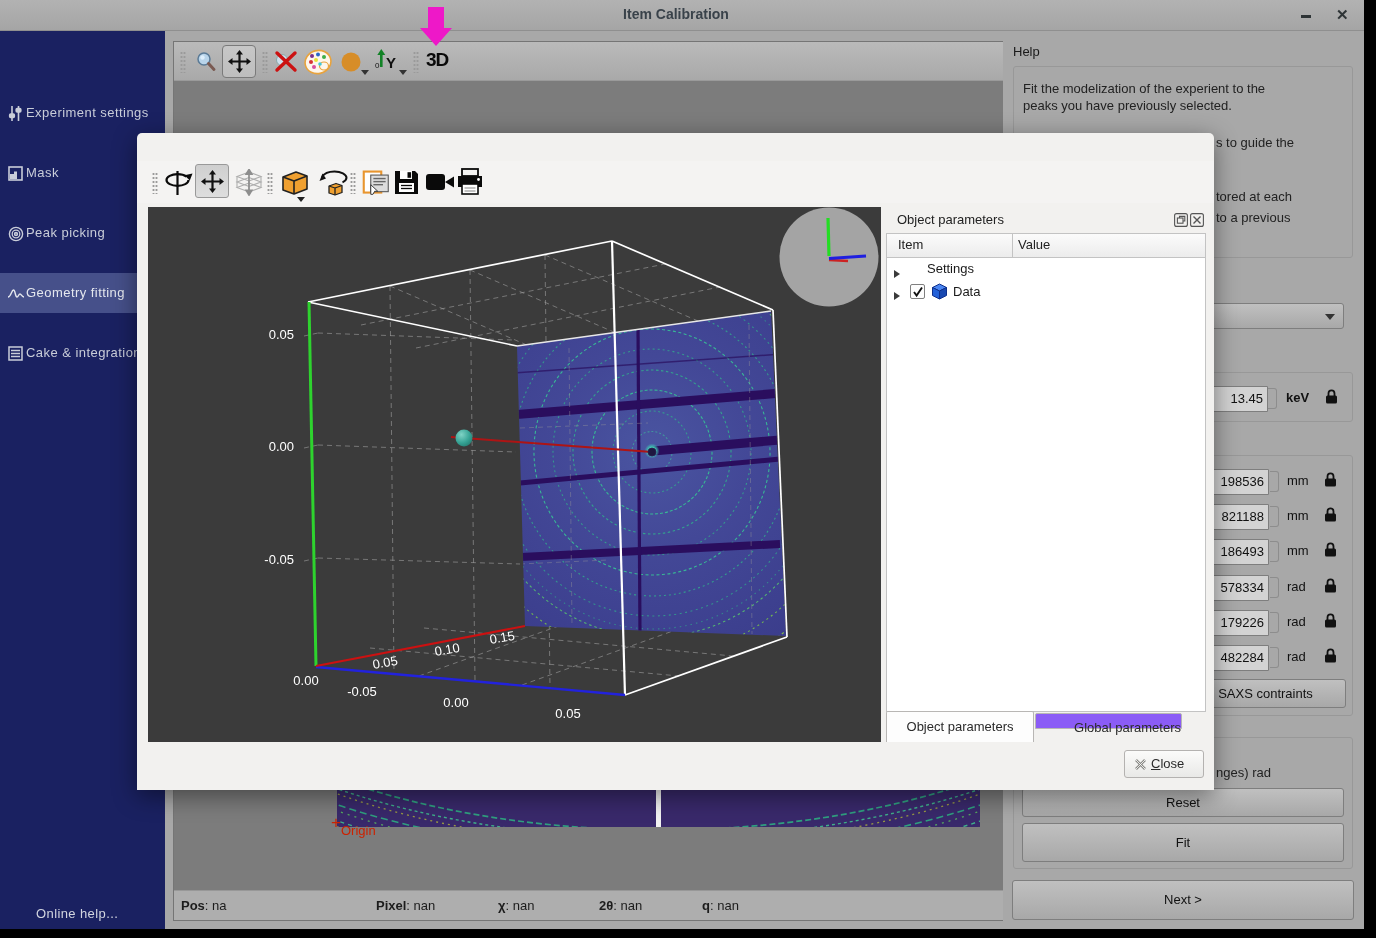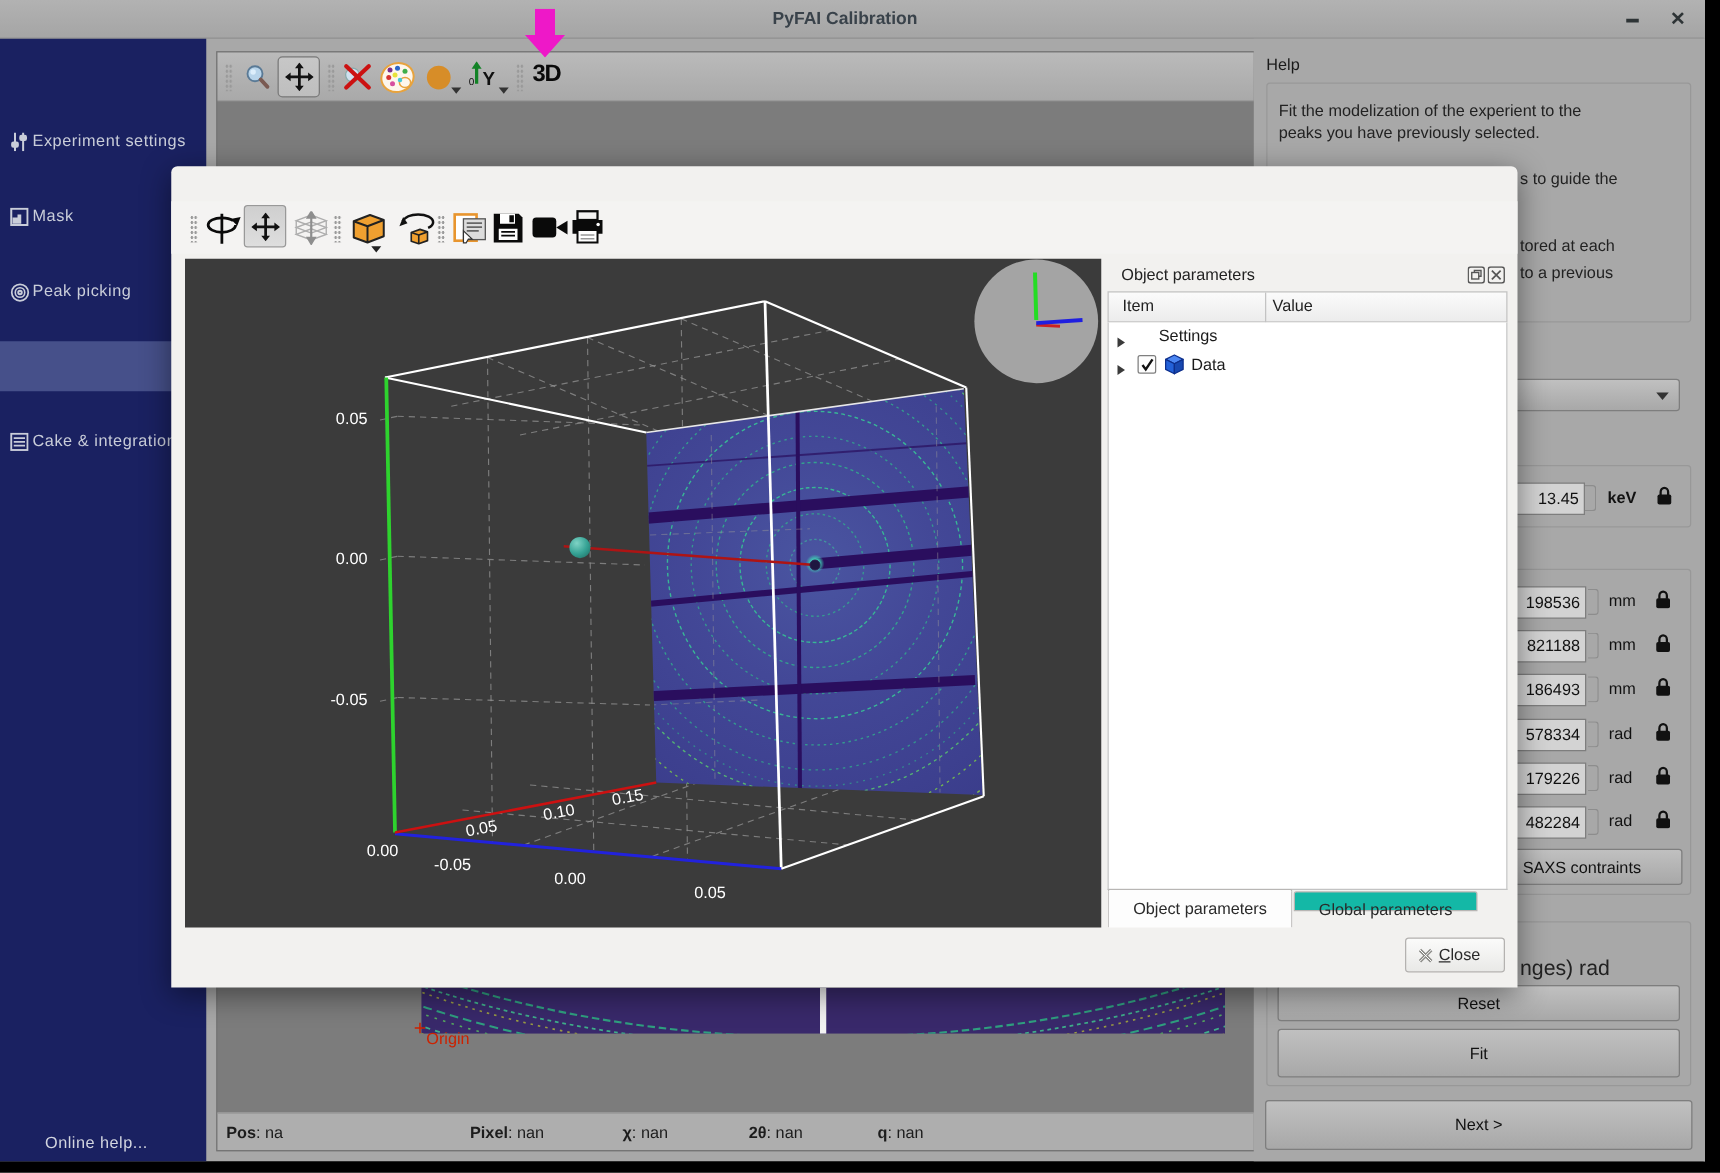--- a/index.html
+++ b/index.html
@@ -28,21 +28,21 @@
 #dtitle{position:absolute;left:0;top:0;width:1077px;height:28px;background:linear-gradient(#fdfdfd,#eaeae8);border-bottom:1px solid #d5d3d1;border-radius:5px 5px 0 0;text-align:center;font-size:13px;font-weight:bold;color:#41606f;padding-top:7px;}
 #dtoolbar{position:absolute;left:0;top:28px;width:1077px;height:42px;background:#f4f3f2;}
 #dplot{position:absolute;left:11px;top:74px;width:733px;height:535px;background:#3b3b3b;}
 #dright{position:absolute;left:749px;top:74px;width:320px;height:535px;}
 .tab{position:absolute;font-size:13px;color:#2a2a2a;text-align:center;border:1px solid #b8b6b4;}
 </style>
 </head>
 <body>
 <div id="win">
  <div id="titlebar">
-  <div id="title">PyFAI Calibration</div>
+  <div id="title">Item Calibration</div>
   <div class="abs" style="left:1301px;top:15px;width:10px;height:3px;background:#2e3436;"></div>
   <div class="abs" style="left:1336px;top:6px;width:16px;height:20px;color:#2e3436;font-weight:bold;font-size:15px;">✕</div>
  </div>
  <div id="sidebar">
   <div class="abs" style="left:0;top:242px;width:165px;height:40px;background:#46508a;"></div>
   <div class="sbitem" style="top:62px;">
     <svg class="ic" width="15" height="15" viewBox="0 0 15 15">
           <g stroke="#c9cdd9" stroke-width="1.6" fill="#c9cdd9">
             <line x1="4" y1="0" x2="4" y2="15"></line>
             <line x1="10.5" y1="0" x2="10.5" y2="15"></line>
@@ -61,20 +61,26 @@
   </div>
   <div class="sbitem" style="top:182px;">
     <svg class="ic" width="16" height="16" viewBox="0 0 16 16">
           <g fill="none" stroke="#c9cdd9">
             <circle cx="8" cy="8" r="6.6" stroke-width="1.4"></circle>
             <circle cx="8" cy="8" r="3.8" stroke-width="1.3"></circle>
             <circle cx="8" cy="8" r="1.4" stroke-width="1.6"></circle>
           </g>
         </svg>
     <span class="tx">Peak picking</span>
+  </div>
+  <div class="sbitem" style="top:242px;color:#e4e7ee;">
+    <svg class="ic" width="16" height="15" viewBox="0 0 16 15">
+          <path d="M0 11 C3 11 3.5 4 5.5 4 C7.5 4 7 11 9 11 C10.5 11 10.5 8 12 8 C13.5 8 13.5 11 16 11" fill="none" stroke="#e4e7ee" stroke-width="1.4"></path>
+        </svg>
+    <span class="tx">Geometry fitting</span>
   </div>
   <div class="sbitem" style="top:302px;">
     <svg class="ic" width="15" height="15" viewBox="0 0 15 15">
           <rect x="1" y="1" width="13" height="13" fill="none" stroke="#c9cdd9" stroke-width="1.5"></rect>
           <g stroke="#c9cdd9" stroke-width="1.5">
             <line x1="3" y1="4.5" x2="12" y2="4.5"></line>
             <line x1="3" y1="7.5" x2="12" y2="7.5"></line>
             <line x1="3" y1="10.5" x2="12" y2="10.5"></line>
           </g>
         </svg>
@@ -210,21 +216,21 @@
         <rect x="1" y="6.5" width="11" height="8" rx="1.5" fill="#111"></rect>
       </svg>
   <div class="spin" style="left:147px;top:614px;width:119px;height:26px;line-height:24px;">482284</div>
   <div class="bracket" style="left:267px;top:616px;height:21px;"></div>
   <div class="unit" style="left:284px;top:618px;">rad</div>
   <svg class="lock" style="left:321px;top:617px;" viewBox="0 0 13 15">
         <path d="M3.5 7 L3.5 4.5 A3 3.2 0 0 1 9.5 4.5 L9.5 7" fill="none" stroke="#111" stroke-width="1.8"></path>
         <rect x="1" y="6.5" width="11" height="8" rx="1.5" fill="#111"></rect>
       </svg>
   <div class="gbtn" style="left:182px;top:648px;width:161px;height:29px;line-height:27px;">SAXS contraints</div>
-  <div class="abs" style="left:213px;top:734px;font-size:17px;color:#222;">nges) rad</div>
+  <div class="abs" style="left:213px;top:734px;font-size:13px;color:#222;">nges) rad</div>
   <div class="groove" style="left:10px;top:706px;width:340px;height:132px;"></div>
   <div class="gbtn" style="left:19px;top:757px;width:322px;height:29px;line-height:27px;">Reset</div>
   <div class="gbtn" style="left:19px;top:792px;width:322px;height:39px;line-height:37px;">Fit</div>
   <div class="gbtn" style="left:9px;top:849px;width:342px;height:40px;line-height:38px;">Next &gt;</div>
  </div>
 </div>
 <svg id="arrow" class="abs" style="left:418px;top:7px;z-index:50;" width="36" height="39" viewBox="0 0 36 39">
     <path d="M10 0 L26 0 L26 21 L34 21 L18 39 L2 21 L10 21 Z" fill="#ee18c8"></path>
   </svg>
 <div id="dialog">
@@ -455,21 +461,21 @@
    <svg class="abs" style="left:44px;top:25px;" width="17" height="17" viewBox="0 0 17 17">
           <g stroke="#0d2f8c" stroke-width="1" stroke-linejoin="round">
             <polygon points="8.5,1 15.5,4.5 8.5,8 1.5,4.5" fill="#4b86f2"></polygon>
             <polygon points="1.5,4.5 8.5,8 8.5,16 1.5,12.5" fill="#2361d8"></polygon>
             <polygon points="15.5,4.5 8.5,8 8.5,16 15.5,12.5" fill="#1848b0"></polygon>
           </g>
         </svg>
    <div class="abs" style="left:66px;top:26px;font-size:13px;color:#1a1a1a;text-align:center;">Data</div>
   </div>
   <div class="tab" style="left:0;top:504px;width:148px;height:31px;background:#fdfdfd;border-bottom:none;border-radius:2px 2px 0 0;line-height:29px;">Object parameters</div>
-  <div class="tab" style="left:149px;top:506px;width:147px;height:16px;background:#14b8a6;border-radius:2px 2px 0 0;line-height:27px;">Global parameters</div>
+  <div class="tab" style="left:149px;top:506px;width:147px;height:16px;background:#8b5cf6;border-radius:2px 2px 0 0;line-height:27px;text-align:right;">Global parameters</div>
  </div>
  <div class="abs" style="left:987px;top:617px;width:80px;height:28px;background:linear-gradient(#fbfbfa,#e9e9e7);border:1px solid #b4b2b0;border-radius:3px;">
   <svg class="abs" style="left:9px;top:7px;" width="13" height="13" viewBox="0 0 13 13">
         <g stroke="#8a8a86" stroke-width="2.6">
           <path d="M2 2 L11 11 M11 2 L2 11"></path>
         </g>
         <g stroke="#fff" stroke-width="0.8">
           <path d="M2 2 L11 11 M11 2 L2 11"></path>
         </g>
       </svg>

